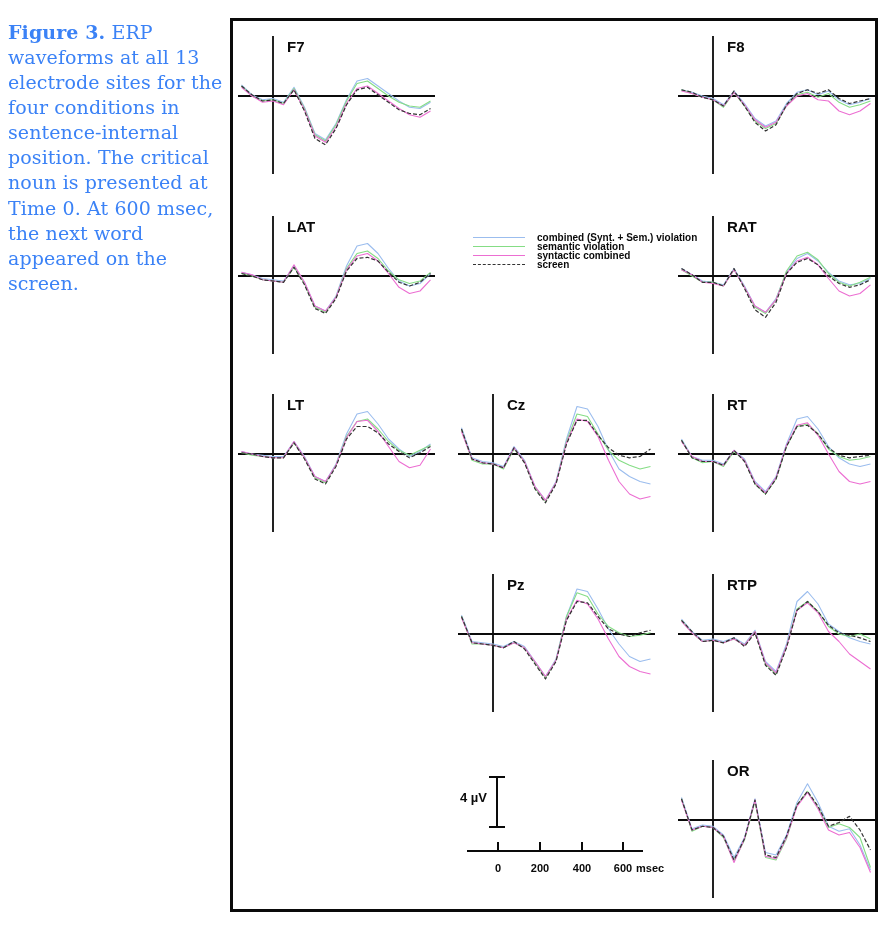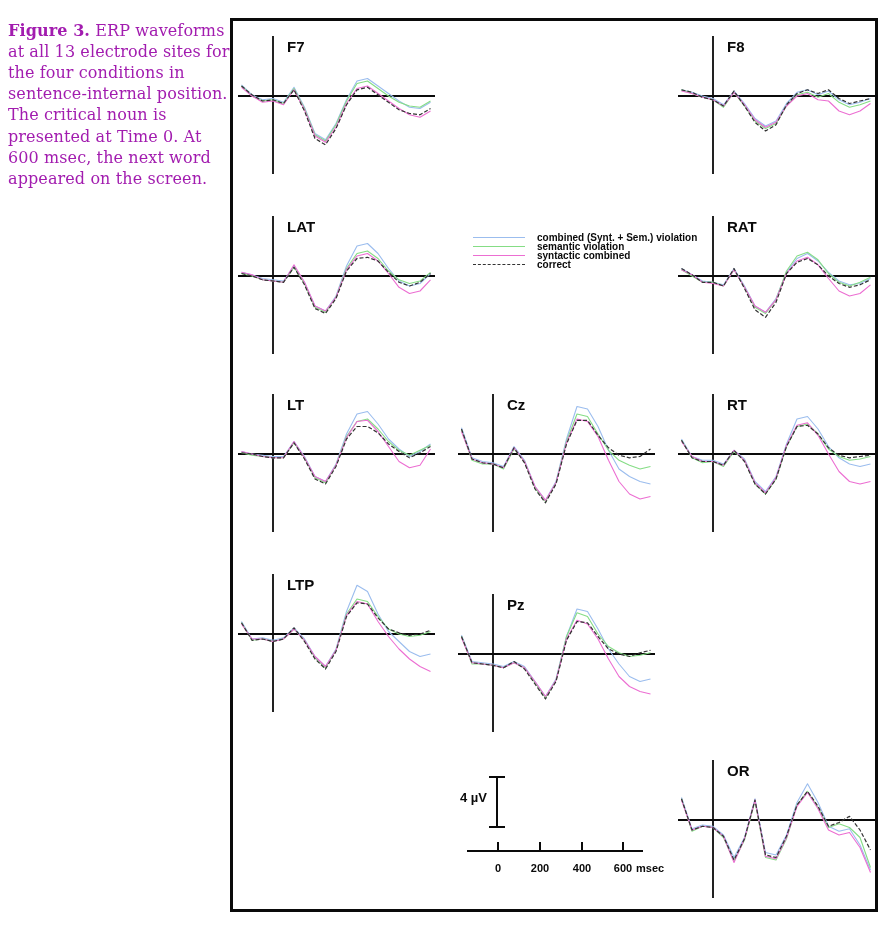--- a/index.html
+++ b/index.html
@@ -1,20 +1,20 @@
 <!DOCTYPE html>
 <html><head>
 <meta charset="utf-8">
 <style>
   html,body{margin:0;padding:0;background:#ffffff;}
   body{width:894px;height:932px;position:relative;overflow:hidden;
        font-family:"Liberation Sans",sans-serif;}
   .figure-caption{position:absolute;left:8px;top:20px;width:222px;
-       font-family:"DejaVu Serif",serif;font-size:16px;line-height:1.32;
-       color:#a21caf;letter-spacing:0.1px;}
+       font-family:"DejaVu Serif",serif;font-size:19px;line-height:1.32;
+       color:#3b82f6;letter-spacing:0.1px;}
   .figure-caption b{font-weight:bold;}
   .figure-box{position:absolute;left:230px;top:18px;width:648px;height:894px;
        border:3px solid #0a0a0a;box-sizing:border-box;background:#ffffff;overflow:hidden;}
   .subplot{position:absolute;width:200px;height:150px;}
   .subplot svg{display:block;overflow:hidden;}
   .electrode-label{font-family:"Liberation Sans",sans-serif;font-weight:bold;
        font-size:15px;fill:#0a0a0a;}
   .erp-legend{position:absolute;left:240px;top:212px;width:260px;}
   .legend-row{height:9px;display:flex;align-items:center;}
   .legend-line{display:inline-block;width:52px;height:0;border-top:1.4px solid;
@@ -44,21 +44,21 @@
       <div class="legend-row">
         <span class="legend-line" style="border-top-color: rgb(133, 221, 133);"></span>
         <span class="legend-label">semantic violation</span>
       </div>
       <div class="legend-row">
         <span class="legend-line" style="border-top-color: rgb(236, 110, 210);"></span>
         <span class="legend-label">syntactic combined</span>
       </div>
       <div class="legend-row">
         <span class="legend-line" style="border-top-color: rgb(51, 51, 51); border-top-style: dashed;"></span>
-        <span class="legend-label">correct</span>
+        <span class="legend-label">screen</span>
       </div>
     </div>
 
   <svg style="position:absolute;left:225px;top:750px;" width="80" height="62" viewBox="0 0 80 62">
     <line x1="39" y1="6" x2="39" y2="56" stroke="#0a0a0a" stroke-width="2"></line>
     <line x1="31" y1="6" x2="47" y2="6" stroke="#0a0a0a" stroke-width="2"></line>
     <line x1="31" y1="56" x2="47" y2="56" stroke="#0a0a0a" stroke-width="2"></line>
     <text class="scale-text" x="2" y="31">4 µV</text>
   </svg>
 
@@ -145,40 +145,40 @@
       <svg width="200" height="150" viewBox="0 0 200 150">
         <line x1="35" y1="6" x2="35" y2="144" stroke="#0a0a0a" stroke-width="1.8"></line>
         <line x1="0" y1="66" x2="197" y2="66" stroke="#0a0a0a" stroke-width="1.8"></line>
         <polyline points="3.5,39.8 14.0,69.8 24.5,73.5 35.0,74.8 45.5,78.5 56.0,58.5 66.5,72.3 77.0,98.5 87.5,112.3 98.0,93.5 108.5,51.0 119.0,18.5 129.5,21.0 140.0,38.5 150.5,62.3 161.0,81.0 171.5,88.5 182.0,93.5 192.5,96.0" fill="none" stroke="#9bbdee" stroke-width="1.1" stroke-linejoin="round"></polyline>
         <polyline points="3.5,42.3 14.0,72.3 24.5,76.0 35.0,76.0 45.5,81.0 56.0,61.0 66.5,73.5 77.0,99.8 87.5,113.5 98.0,94.8 108.5,53.5 119.0,26.0 129.5,28.5 140.0,46.0 150.5,62.3 161.0,72.3 171.5,77.3 182.0,81.0 192.5,78.5" fill="none" stroke="#85dd85" stroke-width="1.1" stroke-linejoin="round"></polyline>
         <polyline points="3.5,43.5 14.0,71.0 24.5,74.8 35.0,76.0 45.5,79.8 56.0,59.8 66.5,73.5 77.0,98.5 87.5,112.3 98.0,94.8 108.5,54.8 119.0,31.0 129.5,33.5 140.0,48.5 150.5,72.3 161.0,93.5 171.5,106.0 182.0,111.0 192.5,108.5" fill="none" stroke="#ec6ed2" stroke-width="1.1" stroke-linejoin="round"></polyline>
         <polyline points="3.5,41.0 14.0,71.0 24.5,74.8 35.0,76.0 45.5,79.8 56.0,59.8 66.5,74.8 77.0,101.0 87.5,114.8 98.0,96.0 108.5,56.0 119.0,32.3 129.5,32.3 140.0,47.3 150.5,59.8 161.0,67.3 171.5,69.8 182.0,68.5 192.5,61.0" fill="none" stroke="#333333" stroke-width="1.2" stroke-linejoin="round" stroke-dasharray="4 2"></polyline>
         <text x="49" y="22" class="electrode-label">Cz</text>
       </svg>
     </div>
-    <div class="subplot" style="left: 5px; top: 547px;">
-      <svg width="200" height="150" viewBox="0 0 200 150">
-        <line x1="35" y1="6" x2="35" y2="144" stroke="#0a0a0a" stroke-width="1.8"></line>
-        <line x1="0" y1="66" x2="197" y2="66" stroke="#0a0a0a" stroke-width="1.8"></line>
-        <polyline points="3.5,53.5 14.0,71.0 24.5,69.8 35.0,72.3 45.5,69.8 56.0,59.8 66.5,71.0 77.0,88.5 87.5,98.5 98.0,81.0 108.5,43.5 119.0,17.3 129.5,23.5 140.0,46.0 150.5,63.5 161.0,73.5 171.5,83.5 182.0,88.5 192.5,86.0" fill="none" stroke="#9bbdee" stroke-width="1.1" stroke-linejoin="round"></polyline>
-        <polyline points="3.5,54.8 14.0,72.3 24.5,71.0 35.0,73.5 45.5,71.0 56.0,61.0 66.5,72.3 77.0,89.8 87.5,99.8 98.0,82.3 108.5,46.0 119.0,31.0 129.5,33.5 140.0,48.5 150.5,61.0 161.0,66.0 171.5,68.5 182.0,67.3 192.5,63.5" fill="none" stroke="#85dd85" stroke-width="1.1" stroke-linejoin="round"></polyline>
-        <polyline points="3.5,56.0 14.0,71.0 24.5,71.0 35.0,73.5 45.5,71.0 56.0,61.0 66.5,72.3 77.0,88.5 87.5,98.5 98.0,82.3 108.5,47.3 119.0,33.5 129.5,36.0 140.0,53.5 150.5,68.5 161.0,81.0 171.5,91.0 182.0,98.5 192.5,103.5" fill="none" stroke="#ec6ed2" stroke-width="1.1" stroke-linejoin="round"></polyline>
-        <polyline points="3.5,54.8 14.0,72.3 24.5,71.0 35.0,73.5 45.5,71.0 56.0,59.8 66.5,73.5 77.0,91.0 87.5,101.0 98.0,83.5 108.5,48.5 119.0,34.8 129.5,36.0 140.0,49.8 150.5,61.0 161.0,64.8 171.5,67.3 182.0,66.0 192.5,62.3" fill="none" stroke="#333333" stroke-width="1.2" stroke-linejoin="round" stroke-dasharray="4 2"></polyline>
-        <text x="49" y="22" class="electrode-label">LTP</text>
-      </svg>
-    </div>
-    <div class="subplot" style="left: 225px; top: 547px; margin-top: 20px;">
+    <div class="subplot" style="left: 225px; top: 547px;">
       <svg width="200" height="150" viewBox="0 0 200 150">
         <line x1="35" y1="6" x2="35" y2="144" stroke="#0a0a0a" stroke-width="1.8"></line>
         <line x1="0" y1="66" x2="197" y2="66" stroke="#0a0a0a" stroke-width="1.8"></line>
         <polyline points="3.5,47.3 14.0,73.5 24.5,74.8 35.0,76.0 45.5,78.5 56.0,73.5 66.5,78.5 77.0,93.5 87.5,108.5 98.0,91.0 108.5,48.5 119.0,21.0 129.5,23.5 140.0,41.0 150.5,61.0 161.0,76.0 171.5,88.5 182.0,93.5 192.5,91.0" fill="none" stroke="#9bbdee" stroke-width="1.1" stroke-linejoin="round"></polyline>
         <polyline points="3.5,48.5 14.0,76.0 24.5,76.0 35.0,77.3 45.5,79.8 56.0,74.8 66.5,79.8 77.0,94.8 87.5,109.8 98.0,92.3 108.5,48.5 119.0,24.8 129.5,28.5 140.0,46.0 150.5,58.5 161.0,64.8 171.5,68.5 182.0,67.3 192.5,64.8" fill="none" stroke="#85dd85" stroke-width="1.1" stroke-linejoin="round"></polyline>
         <polyline points="3.5,49.8 14.0,74.8 24.5,76.0 35.0,77.3 45.5,79.8 56.0,74.8 66.5,79.8 77.0,93.5 87.5,108.5 98.0,92.3 108.5,51.0 119.0,32.3 129.5,36.0 140.0,51.0 150.5,71.0 161.0,88.5 171.5,98.5 182.0,103.5 192.5,106.0" fill="none" stroke="#ec6ed2" stroke-width="1.1" stroke-linejoin="round"></polyline>
         <polyline points="3.5,48.5 14.0,74.8 24.5,76.0 35.0,77.3 45.5,79.8 56.0,73.5 66.5,81.0 77.0,96.0 87.5,111.0 98.0,93.5 108.5,52.3 119.0,33.5 129.5,34.8 140.0,48.5 150.5,61.0 161.0,66.0 171.5,68.5 182.0,64.8 192.5,62.3" fill="none" stroke="#333333" stroke-width="1.2" stroke-linejoin="round" stroke-dasharray="4 2"></polyline>
         <text x="49" y="22" class="electrode-label">Pz</text>
+      </svg>
+    </div>
+    <div class="subplot" style="left: 445px; top: 547px;">
+      <svg width="200" height="150" viewBox="0 0 200 150">
+        <line x1="35" y1="6" x2="35" y2="144" stroke="#0a0a0a" stroke-width="1.8"></line>
+        <line x1="0" y1="66" x2="197" y2="66" stroke="#0a0a0a" stroke-width="1.8"></line>
+        <polyline points="3.5,51.0 14.0,63.5 24.5,72.3 35.0,71.0 45.5,73.5 56.0,69.8 66.5,76.0 77.0,62.3 87.5,93.5 98.0,103.5 108.5,76.0 119.0,33.5 129.5,23.5 140.0,36.0 150.5,56.0 161.0,63.5 171.5,69.8 182.0,73.5 192.5,76.0" fill="none" stroke="#9bbdee" stroke-width="1.1" stroke-linejoin="round"></polyline>
+        <polyline points="3.5,52.3 14.0,64.8 24.5,73.5 35.0,72.3 45.5,74.8 56.0,71.0 66.5,77.3 77.0,63.5 87.5,96.0 98.0,106.0 108.5,78.5 119.0,41.0 129.5,33.5 140.0,43.5 150.5,58.5 161.0,66.0 171.5,68.5 182.0,66.0 192.5,71.0" fill="none" stroke="#85dd85" stroke-width="1.1" stroke-linejoin="round"></polyline>
+        <polyline points="3.5,53.5 14.0,64.8 24.5,73.5 35.0,72.3 45.5,74.8 56.0,71.0 66.5,77.3 77.0,63.5 87.5,94.8 98.0,104.8 108.5,78.5 119.0,42.3 129.5,34.8 140.0,44.8 150.5,63.5 161.0,73.5 171.5,86.0 182.0,93.5 192.5,101.0" fill="none" stroke="#ec6ed2" stroke-width="1.1" stroke-linejoin="round"></polyline>
+        <polyline points="3.5,52.3 14.0,63.5 24.5,73.5 35.0,72.3 45.5,74.8 56.0,69.8 66.5,78.5 77.0,64.8 87.5,97.3 98.0,107.3 108.5,79.8 119.0,42.3 129.5,33.5 140.0,43.5 150.5,57.3 161.0,64.8 171.5,67.3 182.0,69.8 192.5,73.5" fill="none" stroke="#333333" stroke-width="1.2" stroke-linejoin="round" stroke-dasharray="4 2"></polyline>
+        <text x="49" y="22" class="electrode-label">RTP</text>
       </svg>
     </div>
     <div class="subplot" style="left: 445px; top: 733px;">
       <svg width="200" height="150" viewBox="0 0 200 150">
         <line x1="35" y1="6" x2="35" y2="144" stroke="#0a0a0a" stroke-width="1.8"></line>
         <line x1="0" y1="66" x2="197" y2="66" stroke="#0a0a0a" stroke-width="1.8"></line>
         <polyline points="3.5,43.5 14.0,74.8 24.5,71.0 35.0,72.3 45.5,81.0 56.0,103.5 66.5,83.5 77.0,44.8 87.5,98.5 98.0,101.0 108.5,81.0 119.0,48.5 129.5,29.8 140.0,48.5 150.5,72.3 161.0,77.3 171.5,74.8 182.0,91.0 192.5,116.0" fill="none" stroke="#9bbdee" stroke-width="1.1" stroke-linejoin="round"></polyline>
         <polyline points="3.5,44.8 14.0,77.3 24.5,72.3 35.0,73.5 45.5,83.5 56.0,107.3 66.5,86.0 77.0,47.3 87.5,103.5 98.0,106.0 108.5,84.8 119.0,51.0 129.5,37.3 140.0,53.5 150.5,73.5 161.0,69.8 171.5,73.5 182.0,83.5 192.5,113.5" fill="none" stroke="#85dd85" stroke-width="1.1" stroke-linejoin="round"></polyline>
         <polyline points="3.5,46.0 14.0,76.0 24.5,72.3 35.0,73.5 45.5,82.3 56.0,108.5 66.5,84.8 77.0,46.0 87.5,102.3 98.0,104.8 108.5,83.5 119.0,52.3 129.5,38.5 140.0,54.8 150.5,76.0 161.0,81.0 171.5,78.5 182.0,93.5 192.5,118.5" fill="none" stroke="#ec6ed2" stroke-width="1.1" stroke-linejoin="round"></polyline>
         <polyline points="3.5,44.8 14.0,76.0 24.5,72.3 35.0,73.5 45.5,82.3 56.0,106.0 66.5,84.8 77.0,46.0 87.5,101.0 98.0,103.5 108.5,82.3 119.0,51.0 129.5,37.3 140.0,52.3 150.5,72.3 161.0,68.5 171.5,62.3 182.0,76.0 192.5,96.0" fill="none" stroke="#333333" stroke-width="1.2" stroke-linejoin="round" stroke-dasharray="4 2"></polyline>

